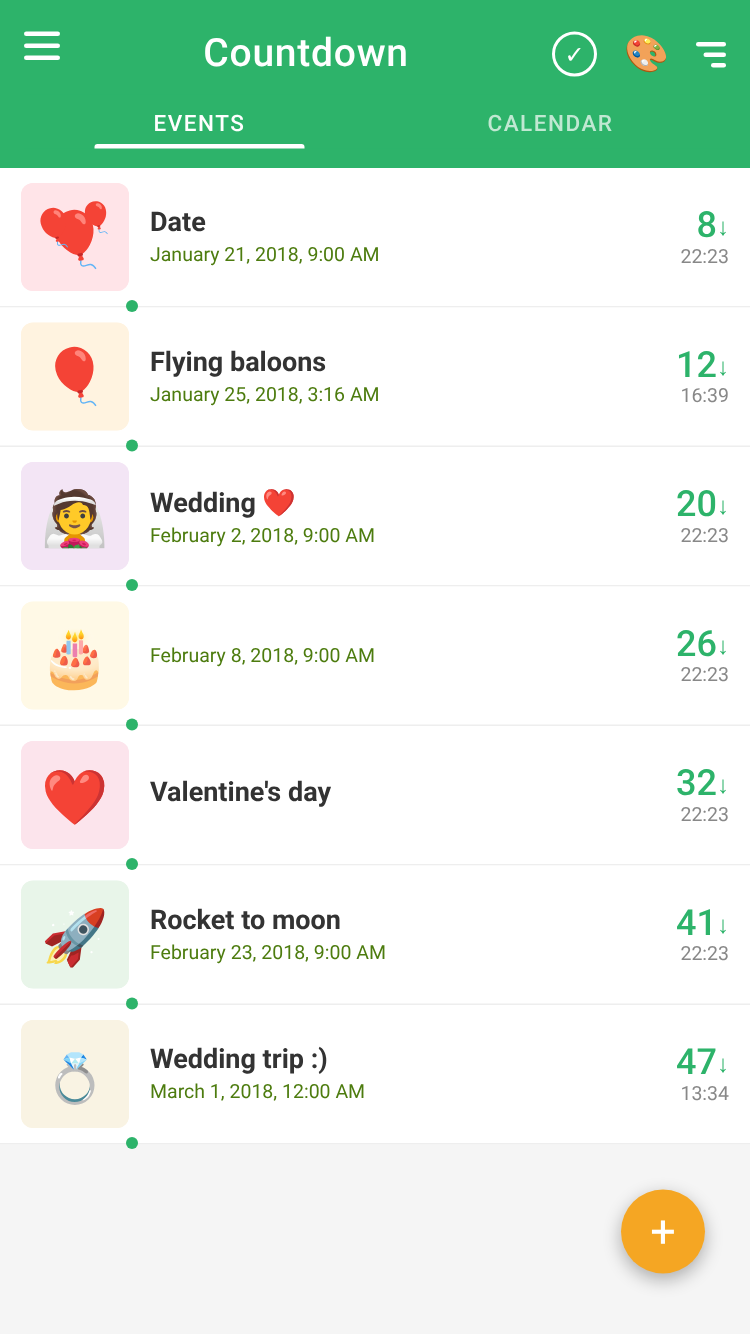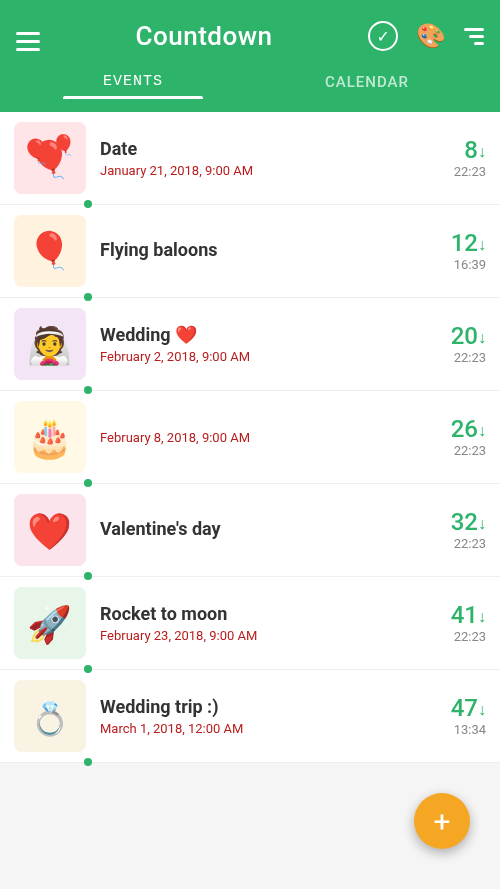--- a/index.html
+++ b/index.html
@@ -15,21 +15,21 @@
     .header {
       background: #2db36a;
       padding: 0 16px;
       height: 112px;
       display: flex;
       flex-direction: column;
       justify-content: center;
     }
     .header-top {
       display: flex;
-      align-items: flex-end;
+      align-items: flex-start;
       justify-content: space-between;
       margin-bottom: 12px;
       margin-top: 8px;
     }
     .header-title {
       color: white;
       font-size: 26px;
       font-weight: 500;
       letter-spacing: 0.5px;
     }
@@ -66,21 +66,20 @@
       padding: 10px 0 8px;
       color: rgba(255,255,255,0.7);
       font-size: 15px;
       font-weight: 500;
       letter-spacing: 1px;
       cursor: pointer;
       position: relative;
     }
     .tab.active {
       color: white;
-      font-family: Liberation Mono, monospace;
     }
     .tab.active::after {
       content: '';
       position: absolute;
       bottom: 0;
       left: 20%;
       width: 60%;
       height: 3px;
       background: white;
       border-radius: 2px 2px 0 0;
@@ -127,21 +126,21 @@
       flex: 1;
     }
     .event-name {
       font-size: 18px;
       color: #333;
       font-weight: 700;
       margin-bottom: 4px;
     }
     .event-date {
       font-size: 13px;
-      color: #b91c1c;
+      color: #4d7c0f;
     }
     .event-countdown {
       text-align: right;
       flex-shrink: 0;
       min-width: 60px;
     }
     .event-days {
       font-size: 24px;
       font-weight: 500;
       color: #2db36a;
@@ -272,20 +271,21 @@
   </div>
     <div class="event-item">
     <div class="event-thumb thumb-balloons">
       <svg width="72" height="72" viewBox="0 0 72 72">
           <rect width="72" height="72" rx="8" fill="#fff3e0"></rect>
           <text x="36" y="48" text-anchor="middle" font-size="36">🎈</text>
         </svg>
     </div>
     <div class="event-info">
       <div class="event-name">Flying baloons</div>
+      <div class="event-date">January 25, 2018, 3:16 AM</div>
     </div>
     <div class="event-countdown">
       <div class="event-days">12<span class="days-arrow">↓</span></div>
       <div class="event-time">16:39</div>
     </div>
   </div>
     <div class="event-item">
     <div class="event-thumb thumb-wedding">
       <svg width="72" height="72" viewBox="0 0 72 72">
           <rect width="72" height="72" rx="8" fill="#f3e5f5"></rect>

